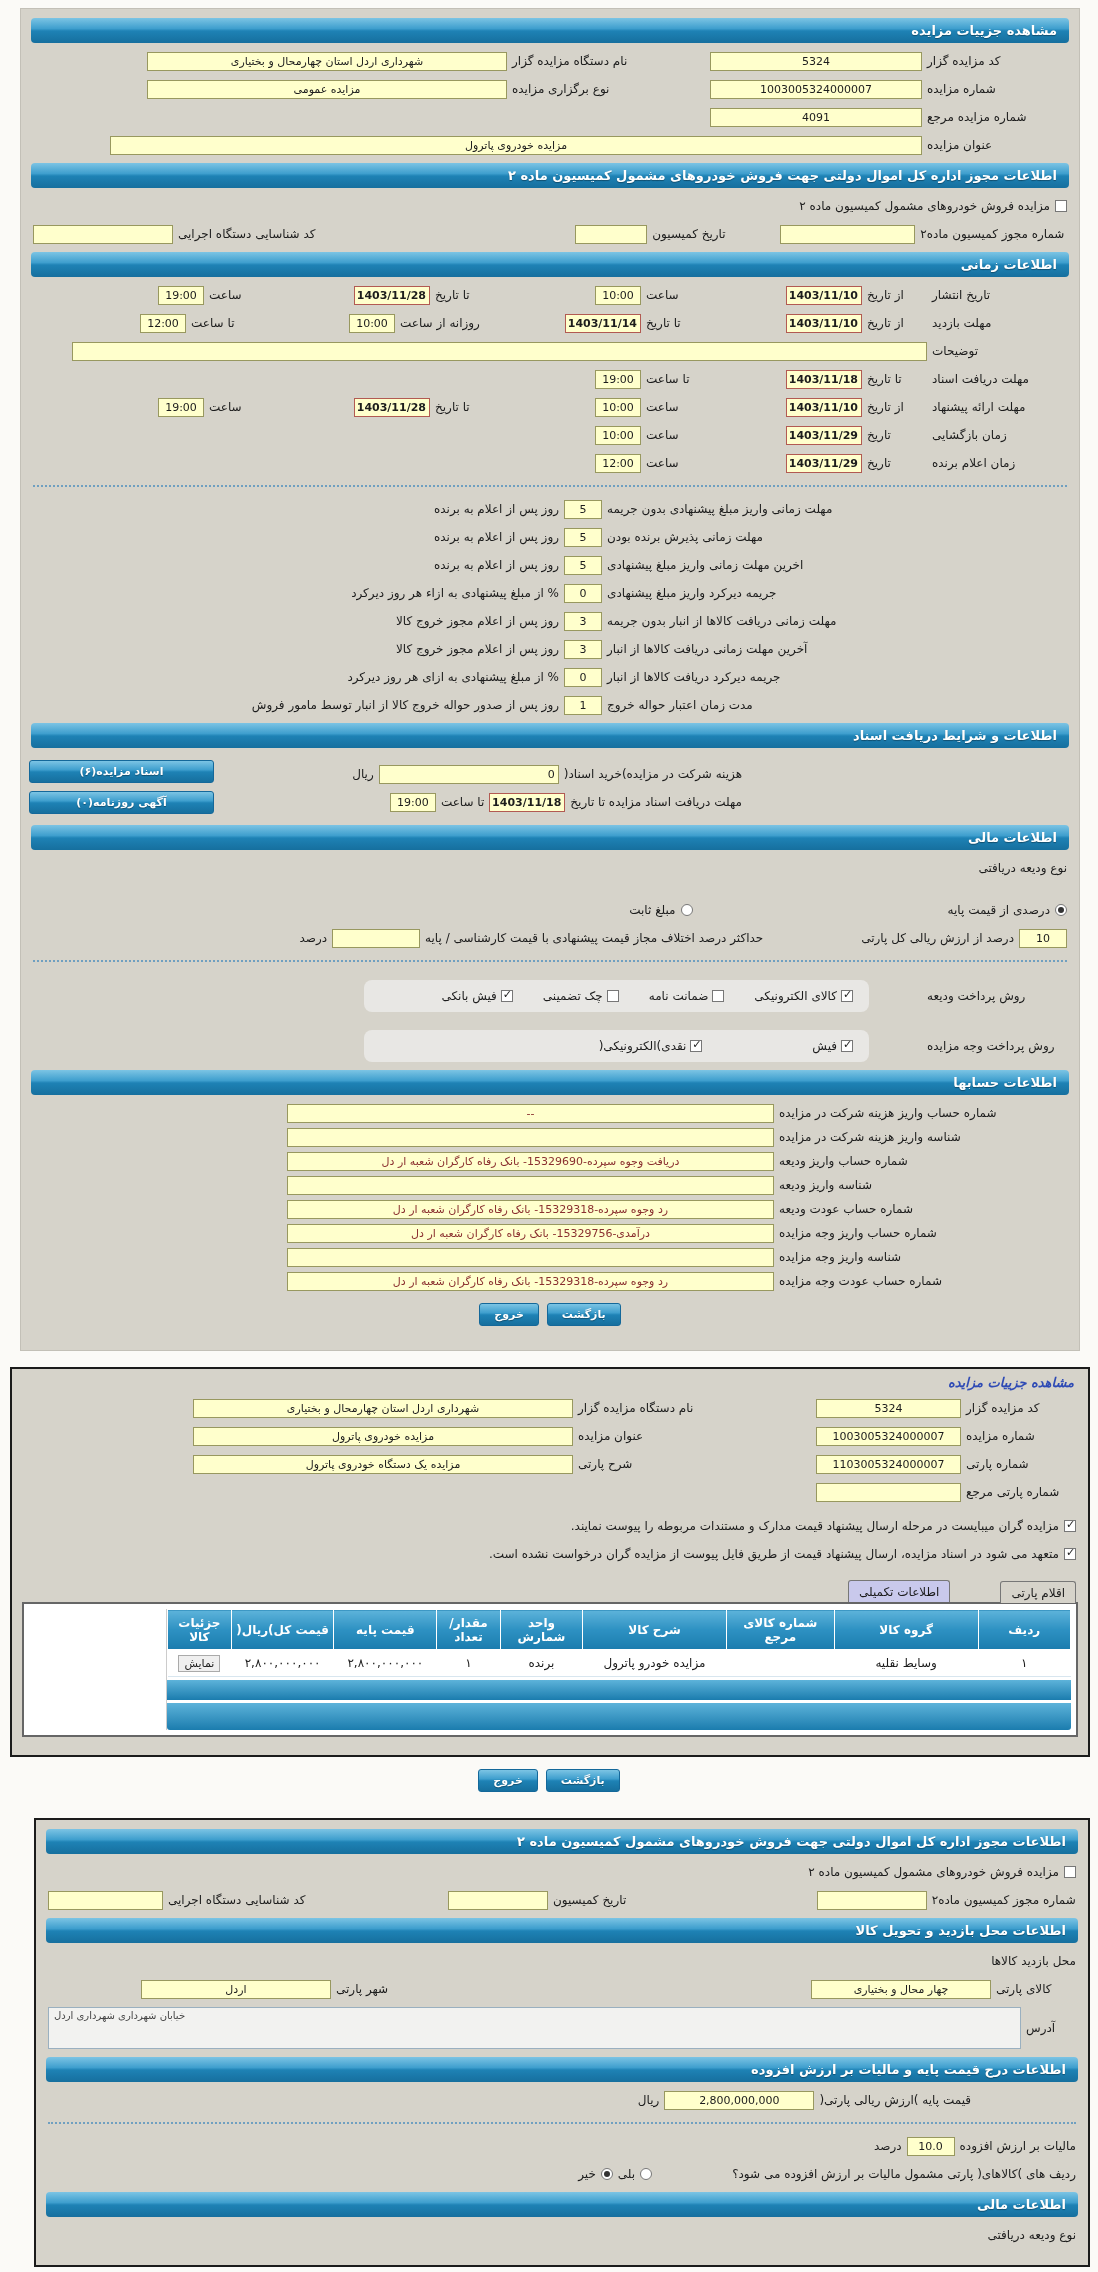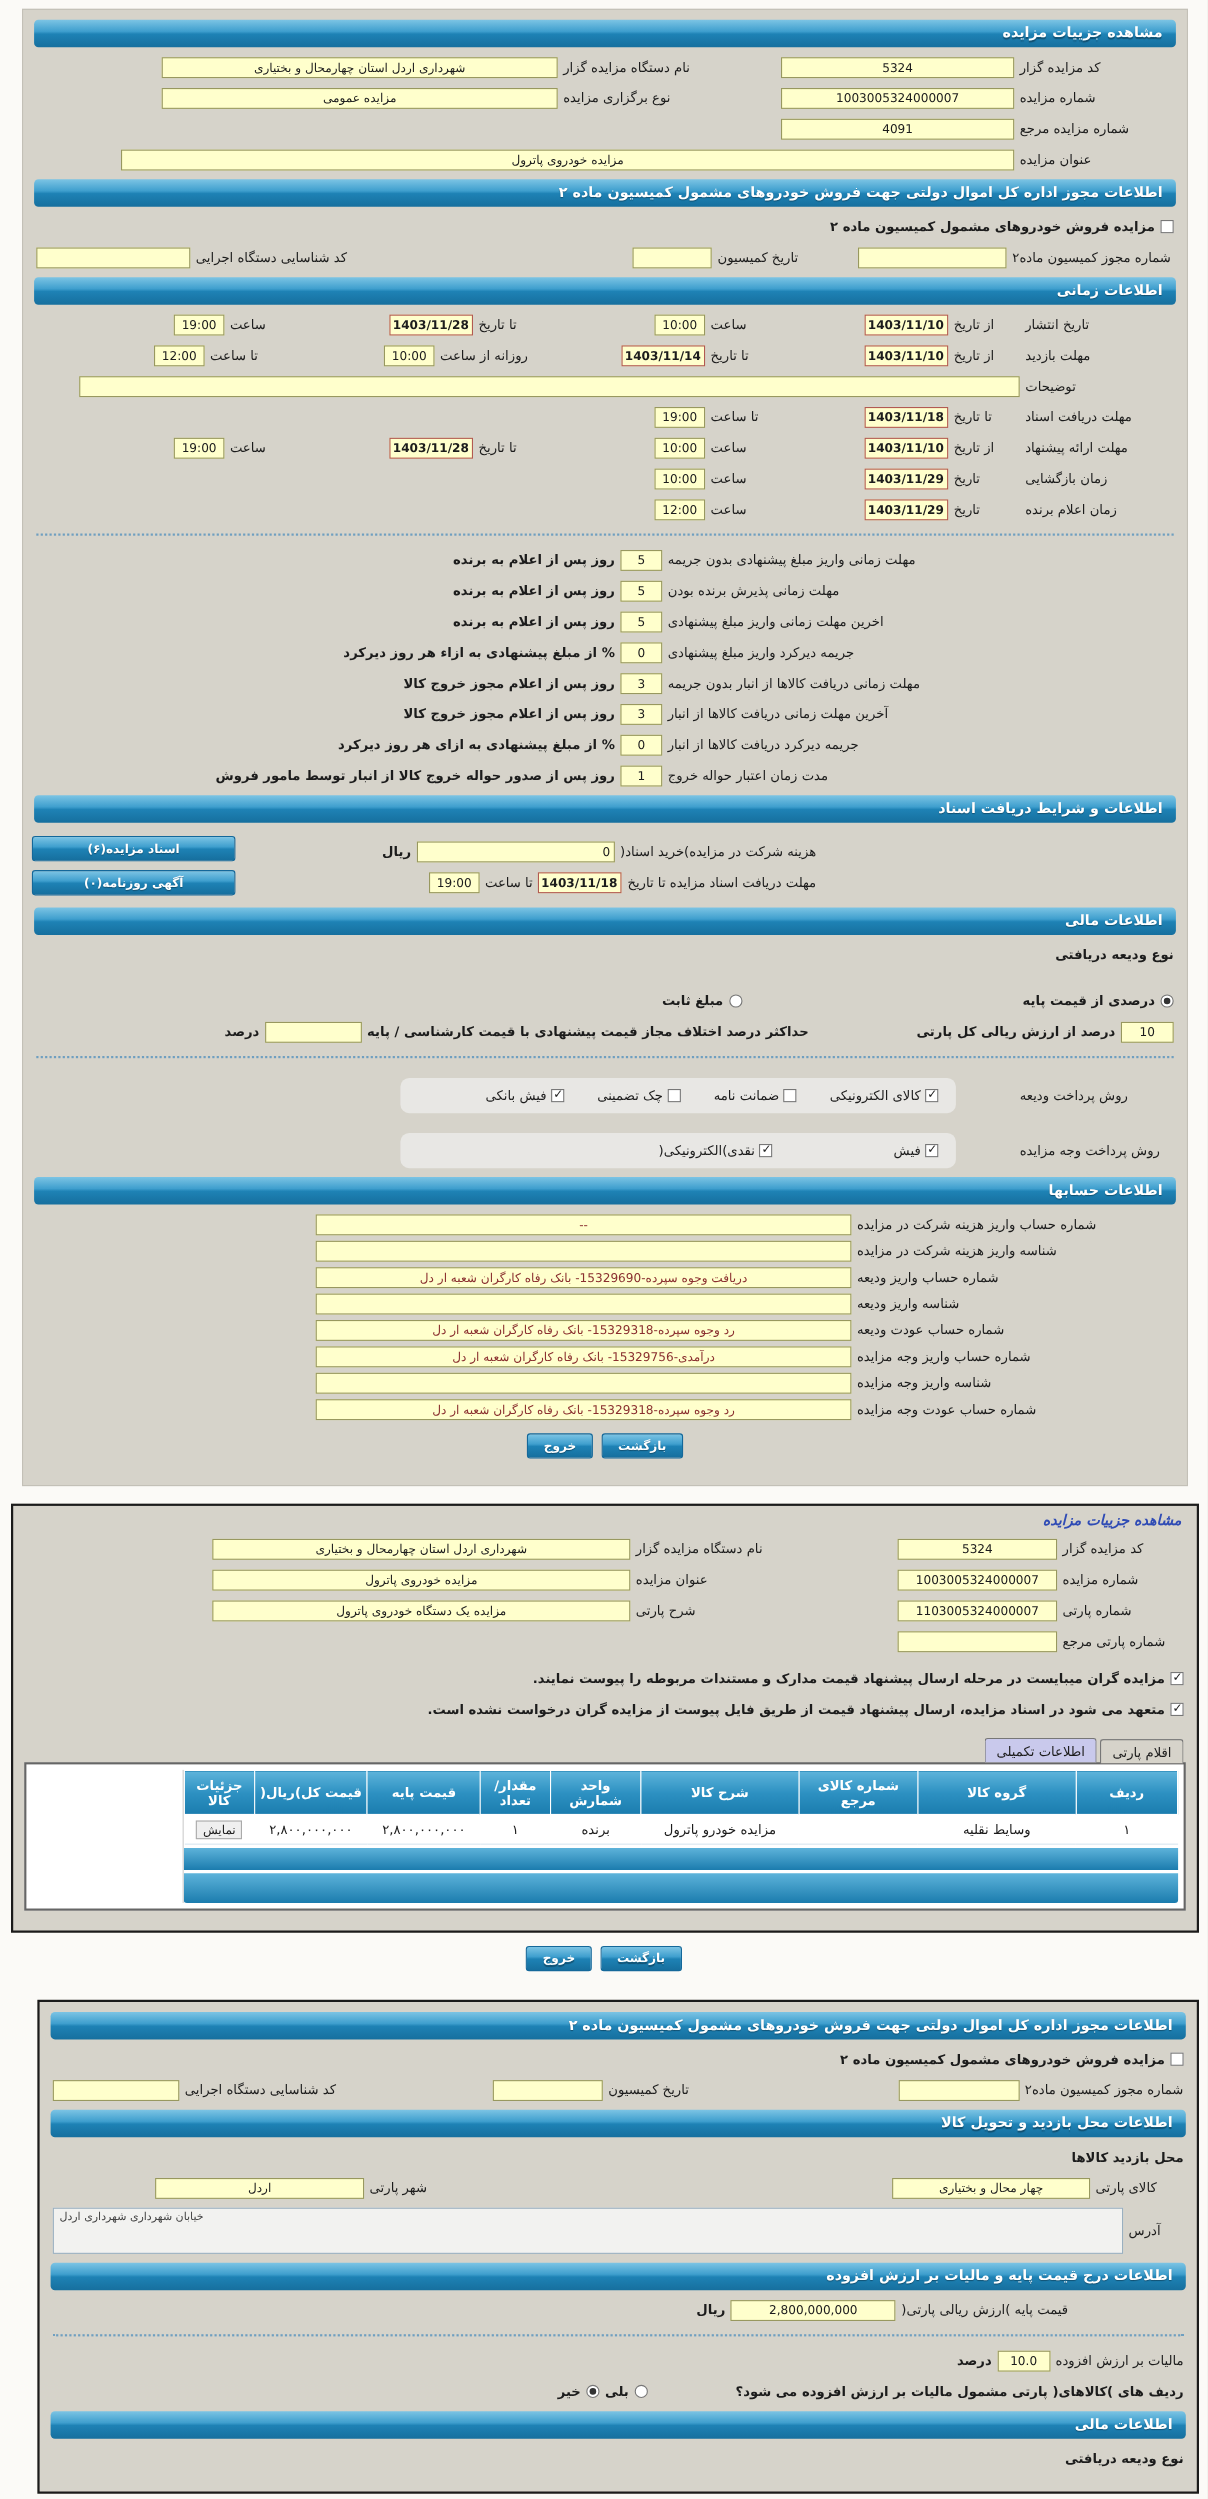--- a/index.html
+++ b/index.html
@@ -18,21 +18,21 @@
   #panel3 { margin:26px 8px 4px 34px; border:2px solid #1b1b1b; }
 
   .bar {
     height:25px; line-height:25px;
     background:linear-gradient(to bottom,#7cc4e4 0%,#3f9fce 42%,#1e82b5 52%,#166f9e 100%);
     color:#fff; font-weight:bold; font-size:13px;
     padding:0 12px; border-radius:4px;
     margin:5px 2px 8px; text-shadow:0 1px 1px rgba(0,0,0,.35);
   }
   .row { display:flex; align-items:center; gap:5px; margin:8px 4px; min-height:20px; }
-  .lbl { white-space:nowrap;font-weight:bold; }
+  .lbl { white-space:nowrap; }
   .lblfix { white-space:nowrap; text-align:left; }
 
   input.f, .fdiv {
     background:#ffffcc; border:1px solid #98985f; height:19px;
     font-family:"DejaVu Sans",sans-serif; font-size:11px;
     text-align:center; padding:1px 3px; color:#1c1c1c;
   }
   input.date { border:1px solid #b25a52; font-weight:bold; }
   input.maroon { color:#8a2f2f; }
 
@@ -54,21 +54,21 @@
 
   .graybox {
     background:#e8e7e4; border-radius:8px; padding:9px 16px;
     display:flex; align-items:center; gap:30px;
   }
   .graybox .opt { display:flex; align-items:center; gap:4px; }
 
   .sublink { color:#2f4bb5; font-style:italic; font-weight:bold; font-size:13px; margin:2px 6px 8px; }
 
   .tabs { display:flex; gap:3px; margin:16px 4px 0; }
-  .tab { border:1px solid #777; border-bottom:none; padding:4px 10px 3px; font-size:12px; border-radius:3px 3px 0 0; cursor:pointer; }
+  .tab { border:1px solid #777; border-bottom:none; padding:4px 10px 3px; font-size:12px; border-radius:3px 3px 0 0; cursor:pointer;margin-left:47px; }
   .tab.active { background:#d6d3ca; position:relative; top:1px; }
   .tab.inactive { background:#c9c9ec; }
 
   .tblwrap { background:#fff; border:2px solid #666; margin:0 2px 6px; padding:5px; display:flex; gap:0; }
   .tblmain { flex:1; }
   table { border-collapse:collapse; width:100%; }
   th {
     background:linear-gradient(to bottom,#5db3da 0%,#2d91c2 50%,#1b7cae 100%);
     color:#fff; font-size:12px; font-weight:bold;
     border:1px solid #fff; padding:5px 4px; height:40px;

